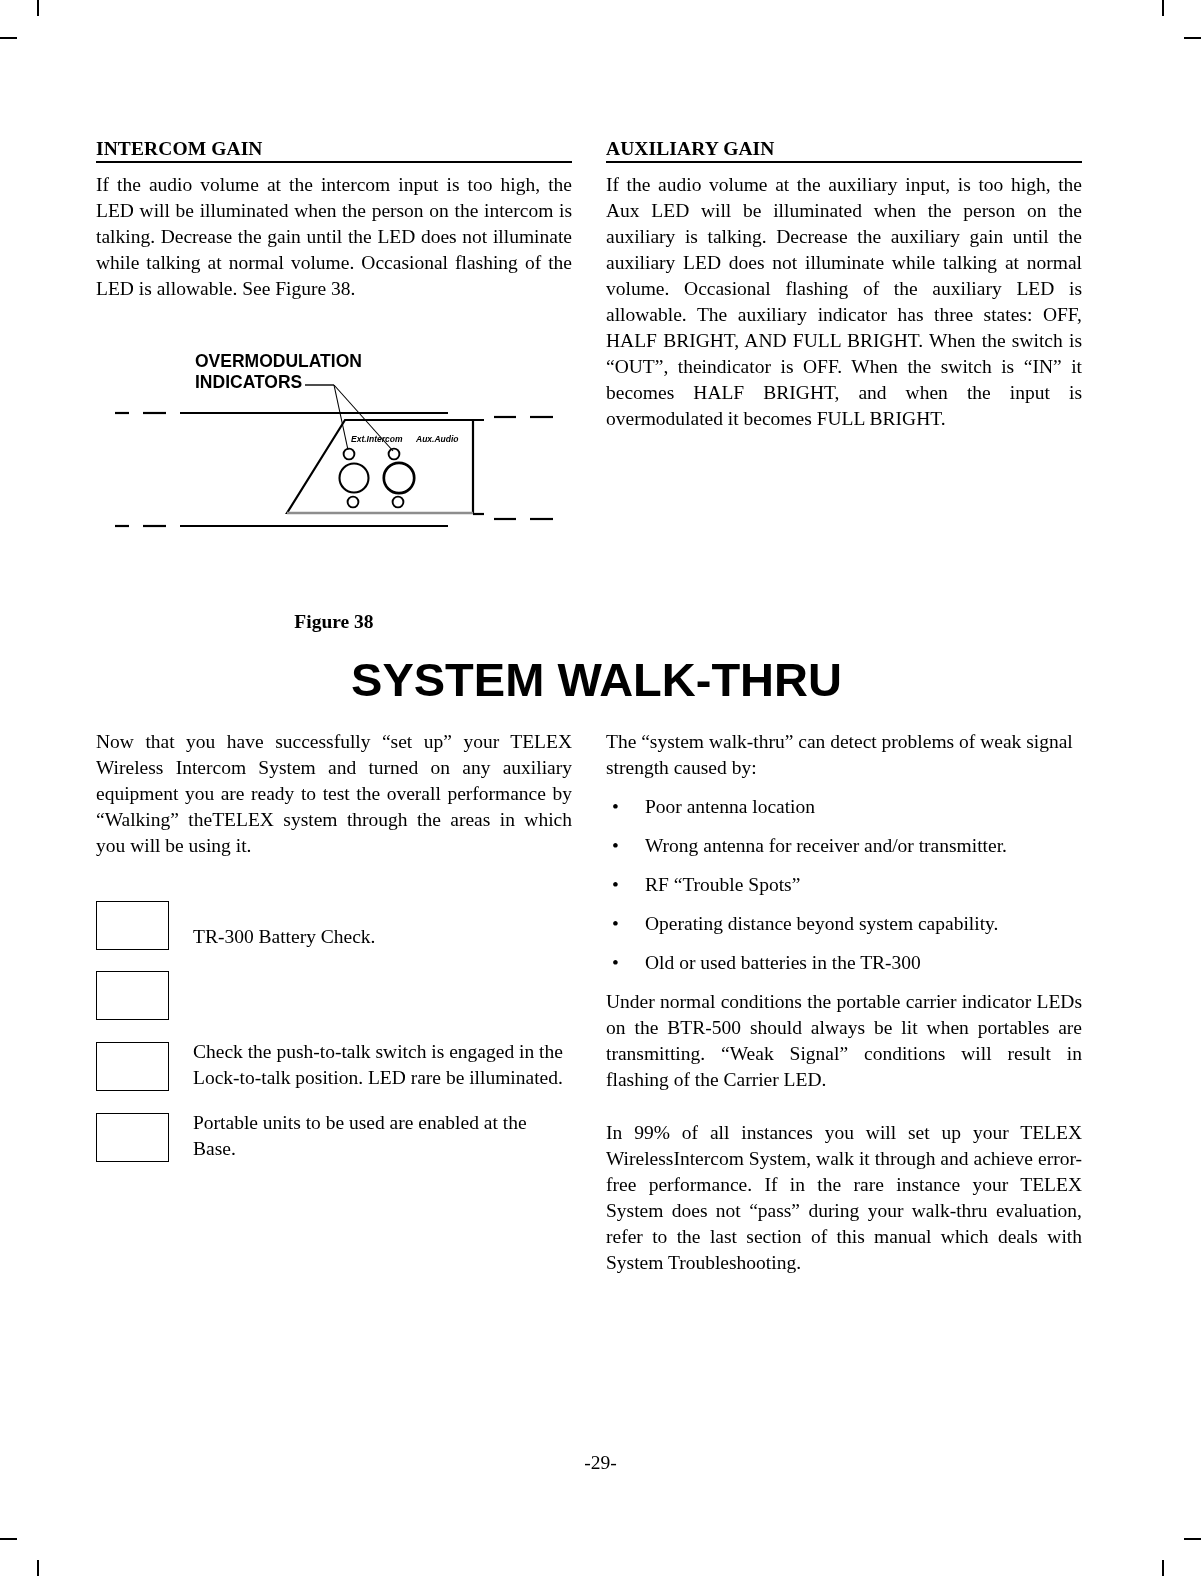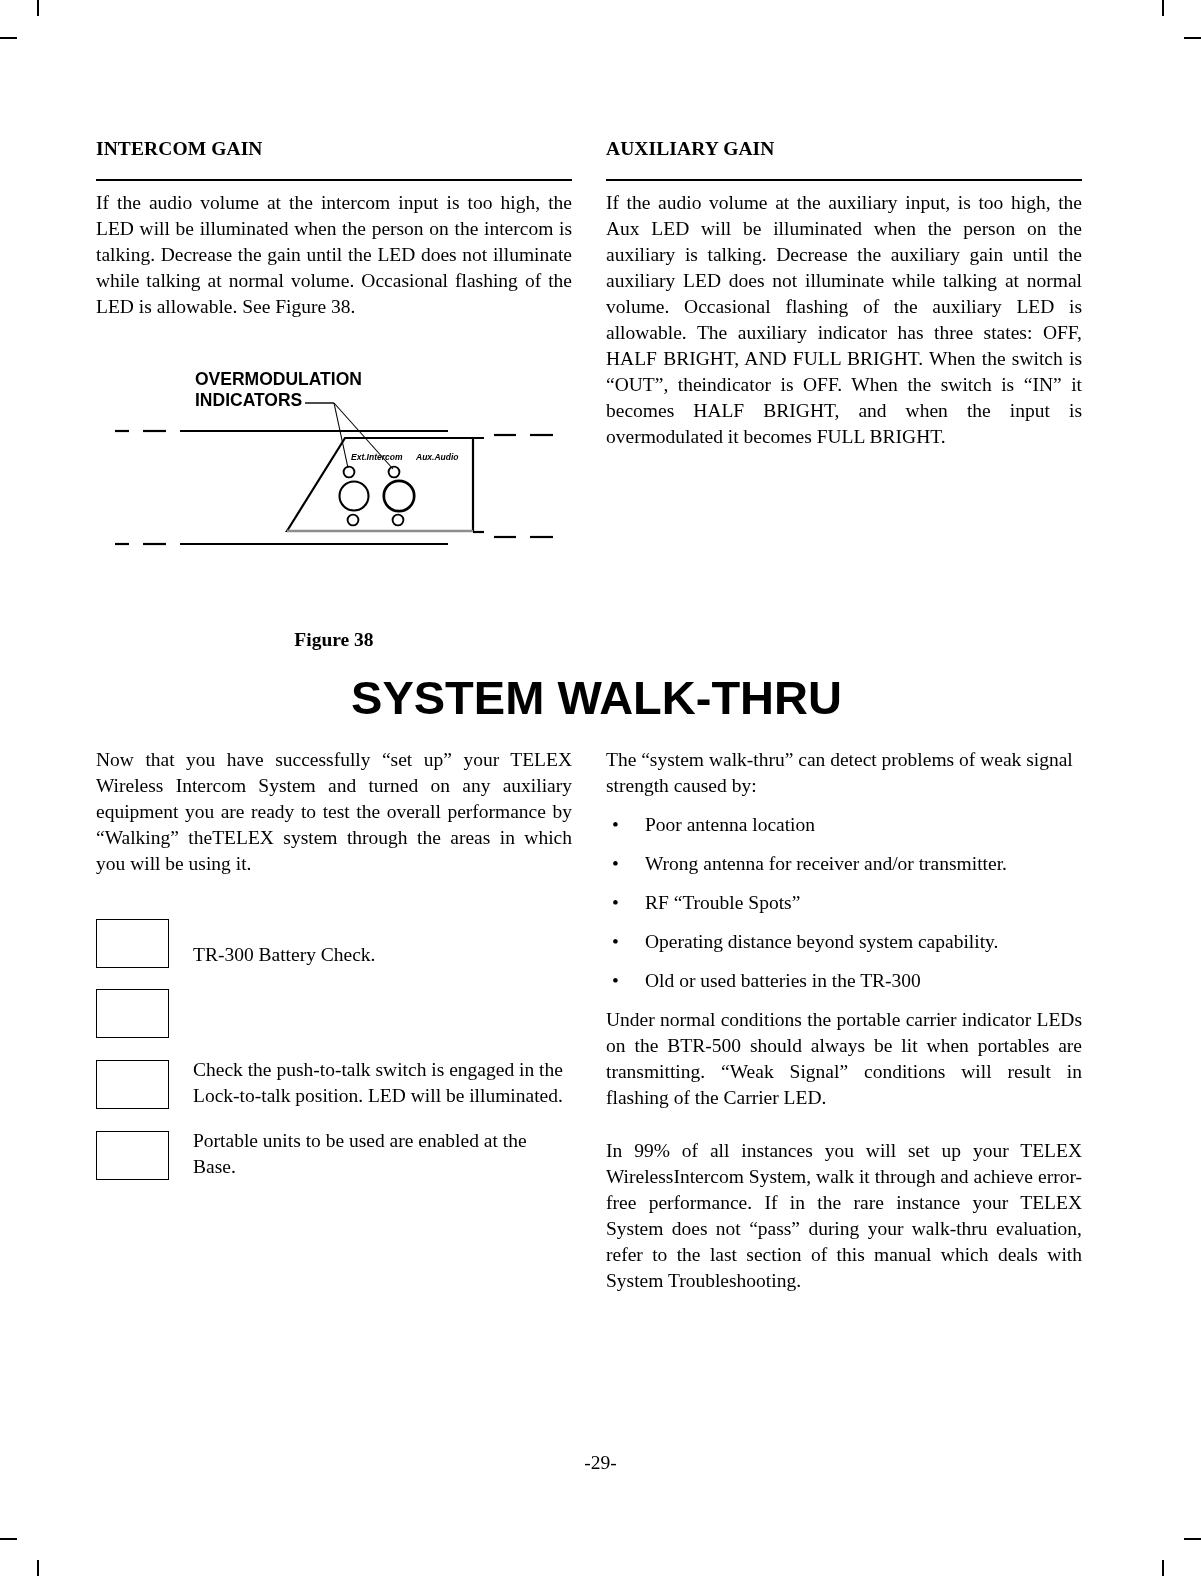--- a/index.html
+++ b/index.html
@@ -25,21 +25,21 @@
     width:1001px;
   }
 
   .cols{display:flex;gap:34px;}
   .col{width:476px;}
 
   h2.section-head{
     font-family:"Liberation Serif", serif;
     font-weight:bold;
     font-size:19.5px;
-    margin:0 0 19px 0;
+    margin:0 0 1px 0;
     letter-spacing:.1px;
   }
   .rule{border-bottom:2.2px solid #000;margin:0 0 9px 0;}
 
   p.body{
     font-size:19.5px;
     line-height:1.335;
     margin:0 0 13px 0;
     text-align:justify;
     text-justify:inter-word;
@@ -215,21 +215,21 @@
         <div class="checklist">
           <div class="check-item">
             <div class="check-box"></div>
             <div class="check-text">TR-300 Battery Check.</div>
           </div>
           <div class="check-item">
             <div class="check-box"></div>
           </div>
           <div class="check-item">
             <div class="check-box"></div>
-            <div class="check-text">Check the push-to-talk switch is  engaged in the Lock-to-talk position. LED will be illuminated.</div>
+            <div class="check-text">Check the push-to-talk switch is  engaged in the Lock-to-talk position. LED rare be illuminated.</div>
           </div>
           <div class="check-item">
             <div class="check-box"></div>
             <div class="check-text">Portable units to be used are enabled at the Base.</div>
           </div>
         </div>
       </div>
 
       <div class="col">
         <p class="body noj">The “system walk-thru” can detect problems of weak signal strength caused by:</p>

